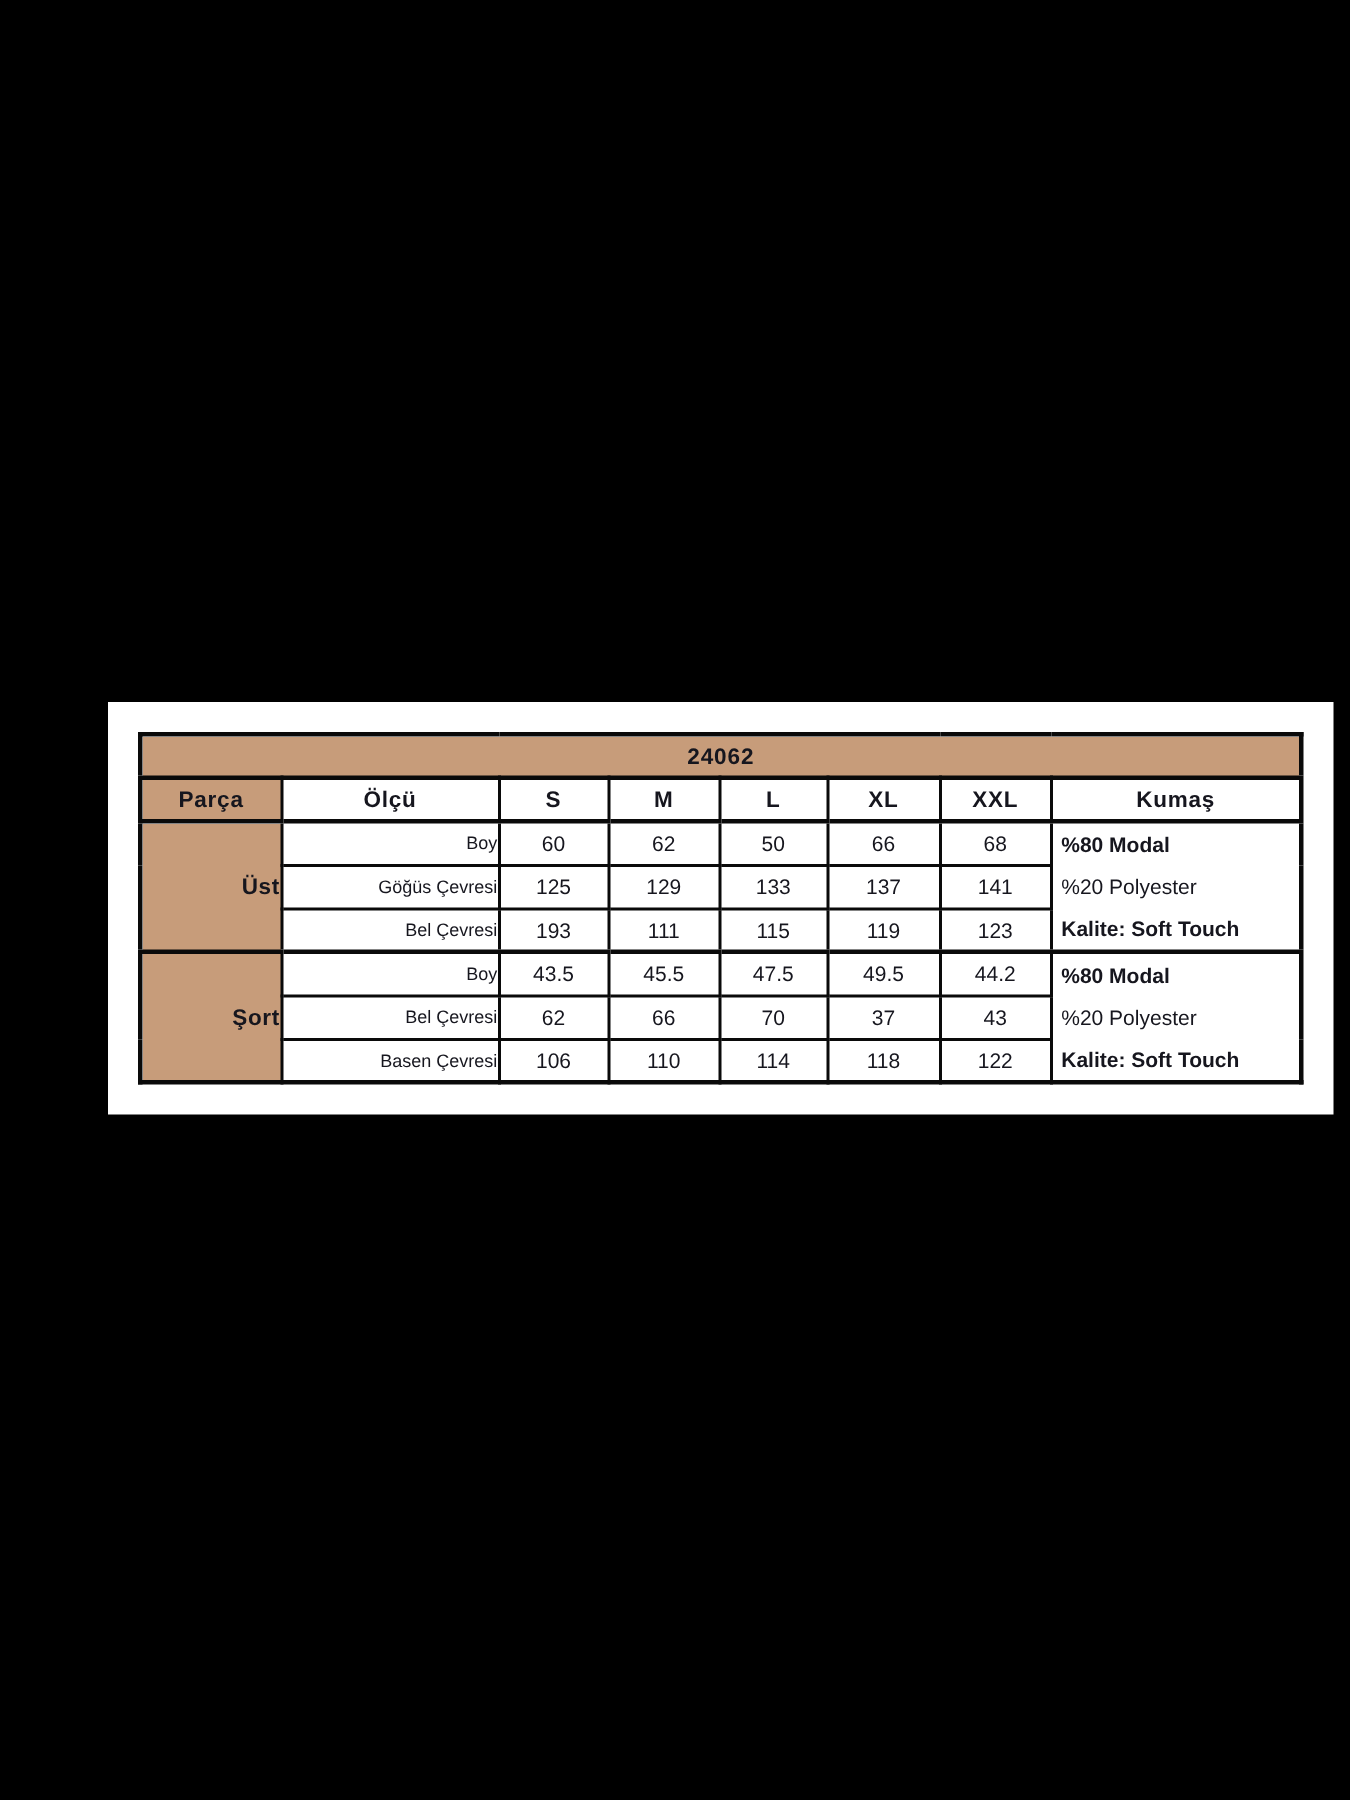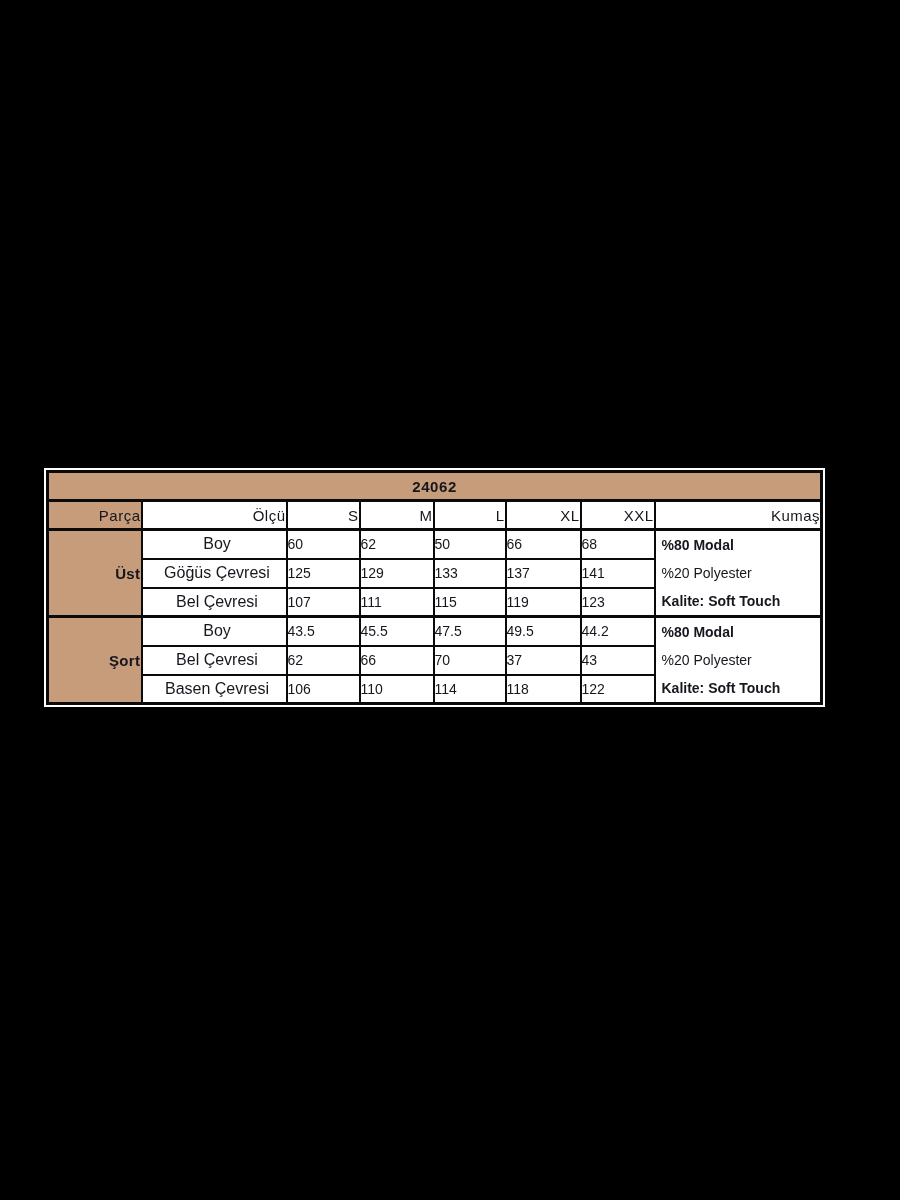--- a/index.html
+++ b/index.html
@@ -5,23 +5,23 @@
   html, body { margin: 0; padding: 0; }
   body {
     width: 900px; height: 1200px;
     background: var(--page_bg, #000);
     font-family: "Liberation Sans", sans-serif;
     position: relative;
     overflow: hidden;
   }
   .sheet {
     position: absolute;
-    left: 44px; top: 468px;
+    left: 72px; top: 468px;
     background: var(--sheet_bg, #fff);
-    padding: 2px;
+    padding: 20px;
   }
   table.size-table {
     border-collapse: collapse;
     table-layout: fixed;
     width: 774px;
     color: var(--text, #16161e);
     border: 3px solid var(--border, #000);
   }
   .size-table tr { height: 29px; }
   .size-table th, .size-table td {
@@ -33,43 +33,43 @@
   }
   .title-row th {
     background: var(--accent, #c79c7a);
     font-weight: bold;
     font-size: 15px;
     letter-spacing: 0.6px;
     text-align: center;
     border-bottom-width: 3px;
   }
   .head-row th {
-    font-weight: normal;
+    font-weight: bold;
     font-size: 15px;
     letter-spacing: 0.5px;
-    text-align: right;
+    text-align: center;
     border-bottom-width: 3px;
     background: var(--sheet_bg, #fff);
   }
   .head-row th.part-col { background: var(--accent, #c79c7a); }
   td.group {
     background: var(--accent, #c79c7a);
     font-weight: bold;
     font-size: 15px;
     letter-spacing: 0.4px;
     text-align: right;
   }
   td.measure {
-    font-size: 16px;
-    text-align: center;
+    font-size: 12px;
+    text-align: right;
     padding-left: 6px;
   }
   td.val {
     font-size: 14px;
-    text-align: left;
+    text-align: center;
   }
   td.fab {
     font-size: 14px;
     text-align: left;
     padding-left: 6px;
   }
   td.fab-top { border-bottom-style: hidden; font-weight: bold; }
   td.fab-mid { border-top-style: hidden; border-bottom-style: hidden; }
   td.fab-bot { border-top-style: hidden; font-weight: bold; }
   tr.group-sep td { border-top-width: 3px; }
@@ -119,21 +119,21 @@
         <td class="measure">Göğüs Çevresi</td>
         <td class="val">125</td>
         <td class="val">129</td>
         <td class="val">133</td>
         <td class="val">137</td>
         <td class="val">141</td>
         <td class="fab fab-mid">%20 Polyester</td>
       </tr>
       <tr>
         <td class="measure">Bel Çevresi</td>
-        <td class="val">107</td>
+        <td class="val">193</td>
         <td class="val">111</td>
         <td class="val">115</td>
         <td class="val">119</td>
         <td class="val">123</td>
         <td class="fab fab-bot">Kalite: Soft Touch</td>
       </tr>
       <tr class="group-sep">
         <td class="group" rowspan="3">Şort</td>
         <td class="measure">Boy</td>
         <td class="val">43.5</td>

